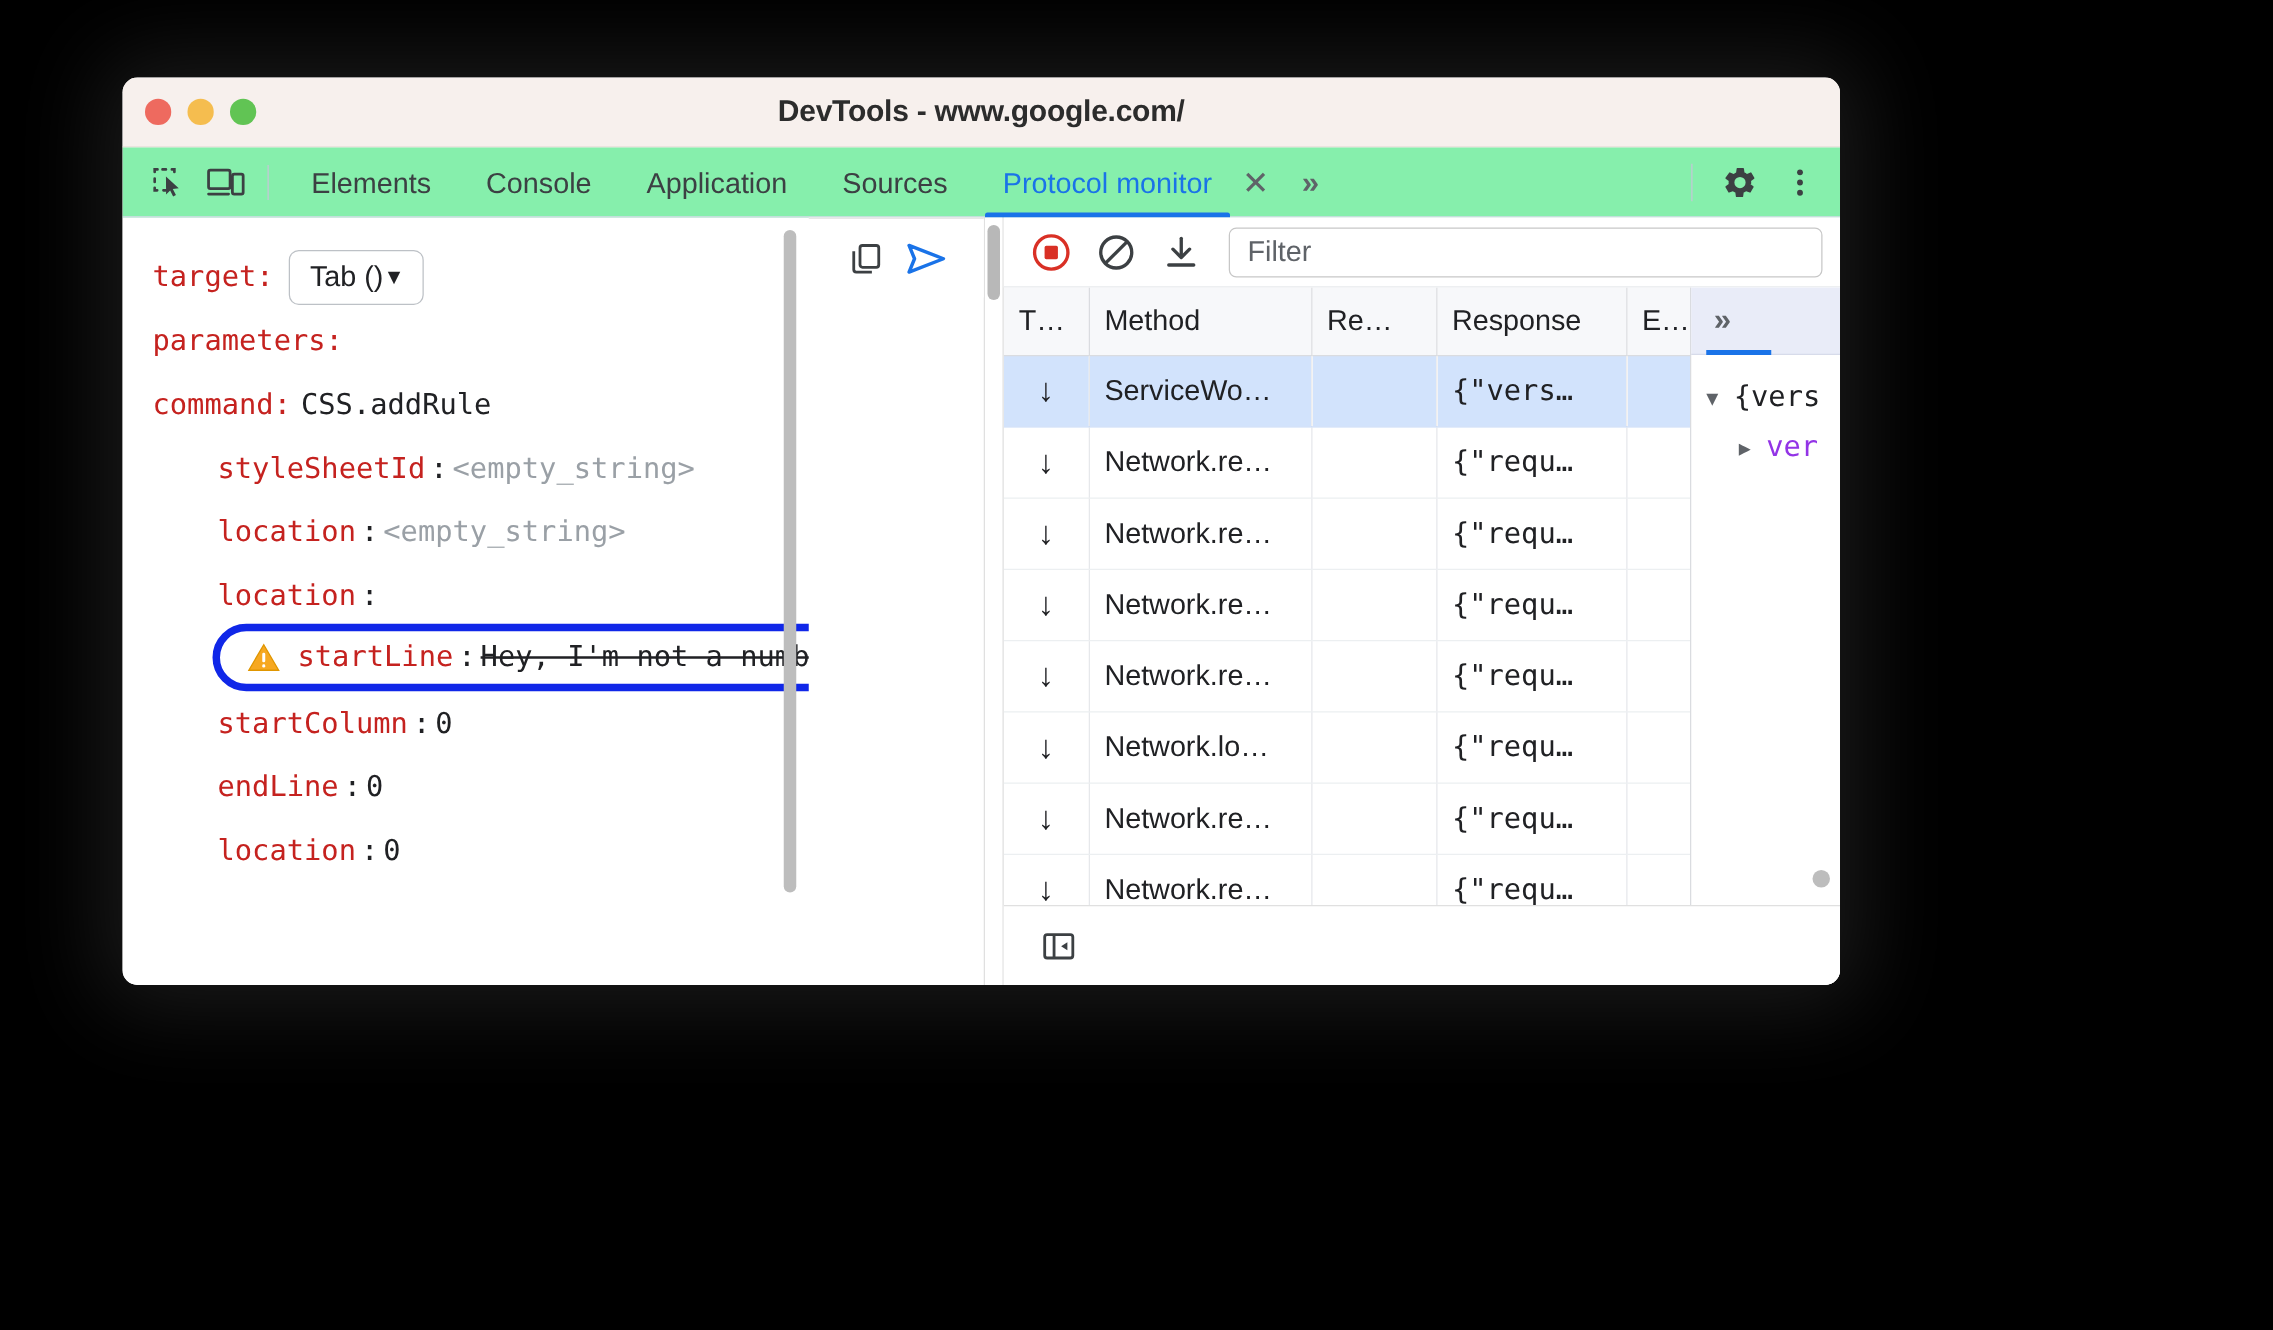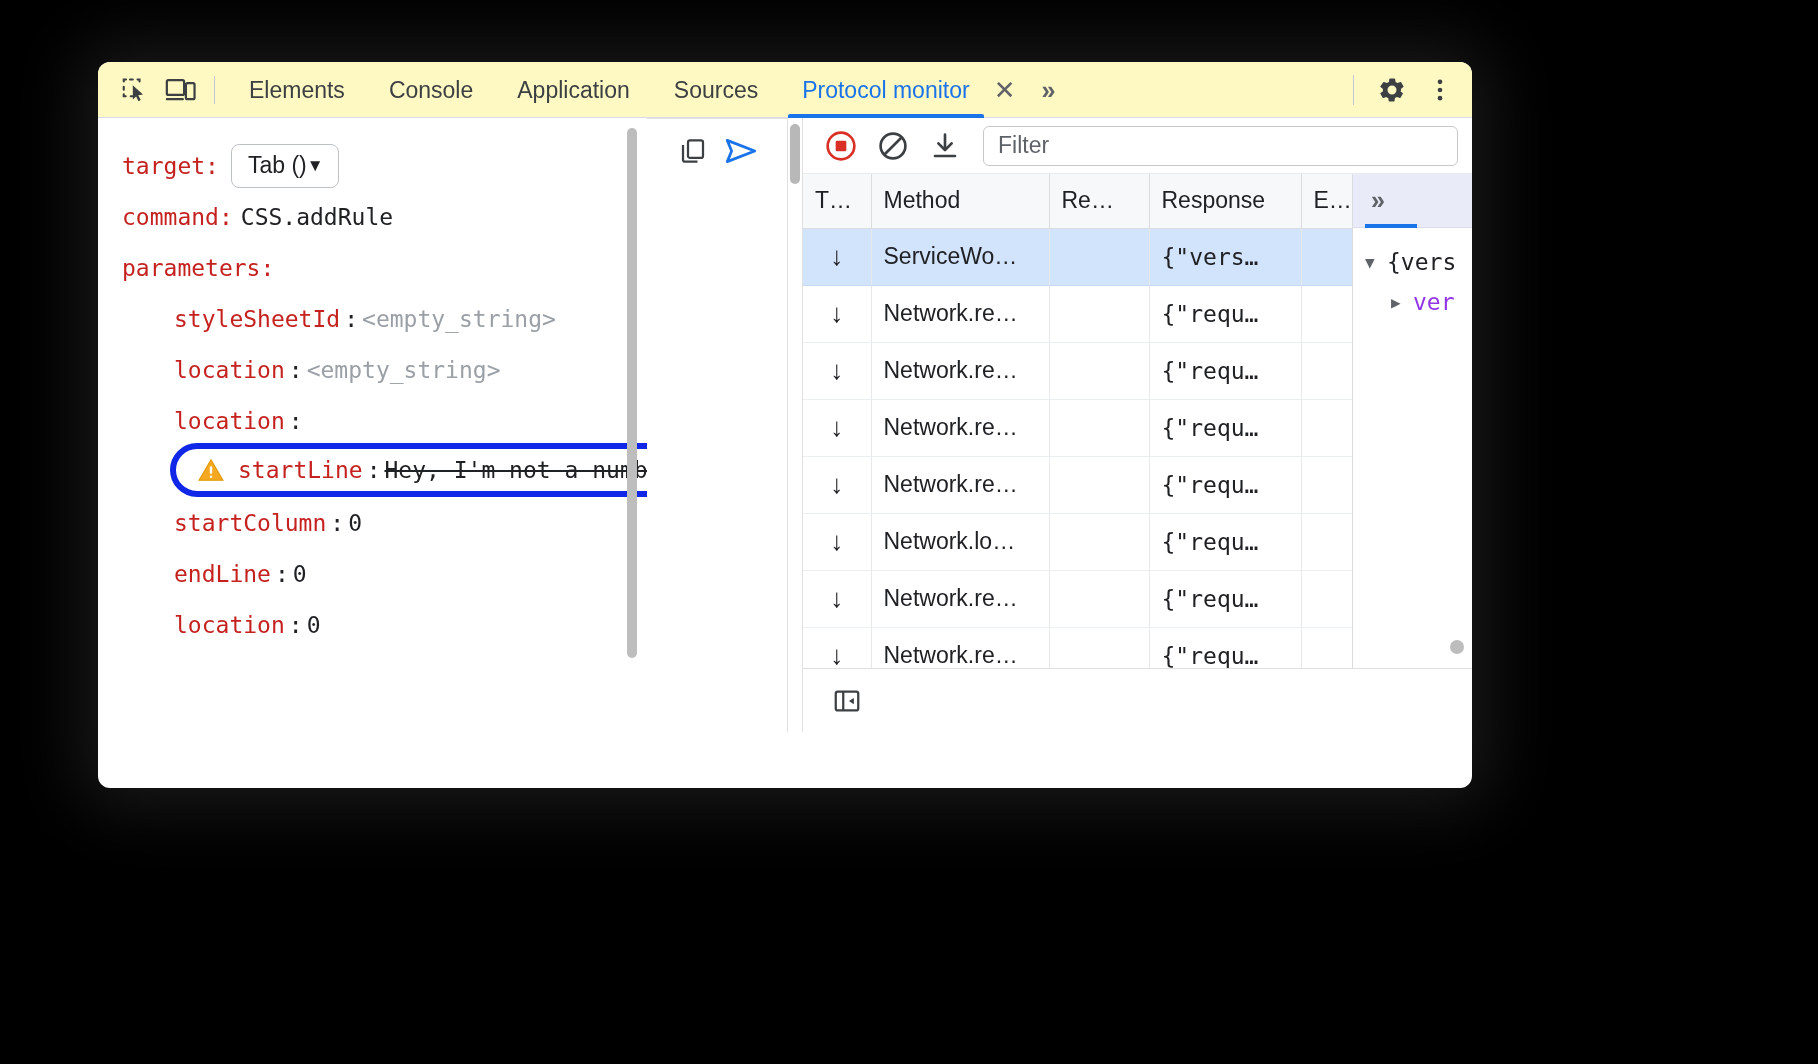--- a/index.html
+++ b/index.html
@@ -51,21 +51,21 @@
     font-size: 24px;
     font-weight: bold;
     color: #2c2c2c;
     letter-spacing: -0.2px;
     pointer-events: none;
   }
 
   
   .tabbar {
     height: 56px;
-    background: #fef9c3;
+    background: #86efac;
     display: flex;
     align-items: center;
     padding-left: 14px;
     border-bottom: 1px solid #d7dbea;
     position: relative;
   }
   .tb-icon {
     width: 46px; height: 40px;
     display: flex; align-items: center; justify-content: center;
     cursor: pointer;
@@ -381,20 +381,28 @@
     padding-left: 20px;
     background: #fff;
   }
 </style>
 </head>
 <body>
 
 <div class="page">
   <div class="window">
 
+    <div class="titlebar">
+      <div class="traffic">
+        <div class="dot red"></div>
+        <div class="dot yellow"></div>
+        <div class="dot green"></div>
+      </div>
+      <div class="win-title">DevTools - www.google.com/</div>
+    </div>
 
     <div class="tabbar">
       <div class="tb-icon">
         <svg width="30" height="30" viewBox="0 0 24 24">
           <g fill="none" stroke="#3c4043" stroke-width="1.7" stroke-linecap="round">
             <path d="M3 5.2V3.6h1.8M8 3.6h2.2M14 3.6h1.6v1.6M3 9.5v2.2M3 15.4V17h1.6M8.6 17h1.4"></path>
           </g>
           <path d="M10.2 8.2 L18.4 15.6 L14.6 16.2 L16.6 20 L14.8 20.9 L12.9 17.1 L10.3 19.6 Z" fill="#3c4043"></path>
         </svg>
       </div>
@@ -439,26 +447,26 @@
 
           <div class="row">
             <span class="key">target:</span>
             <span class="sel">
               <span>Tab ()</span>
               <span class="caret">▼</span>
             </span>
           </div>
 
           <div class="row">
+            <span class="key">parameters:</span>
+          </div>
+
+          <div class="row">
             <span class="key">command:</span>
             <span class="val" style="padding-left:8px">CSS.addRule</span>
-          </div>
-
-          <div class="row">
-            <span class="key">parameters:</span>
           </div>
 
           <div class="row indent1">
             <span class="key">styleSheetId</span>
             <span class="colon">:</span>
             <span class="val muted">&lt;empty_string&gt;</span>
           </div>
 
           <div class="row indent1">
             <span class="key">location</span>

